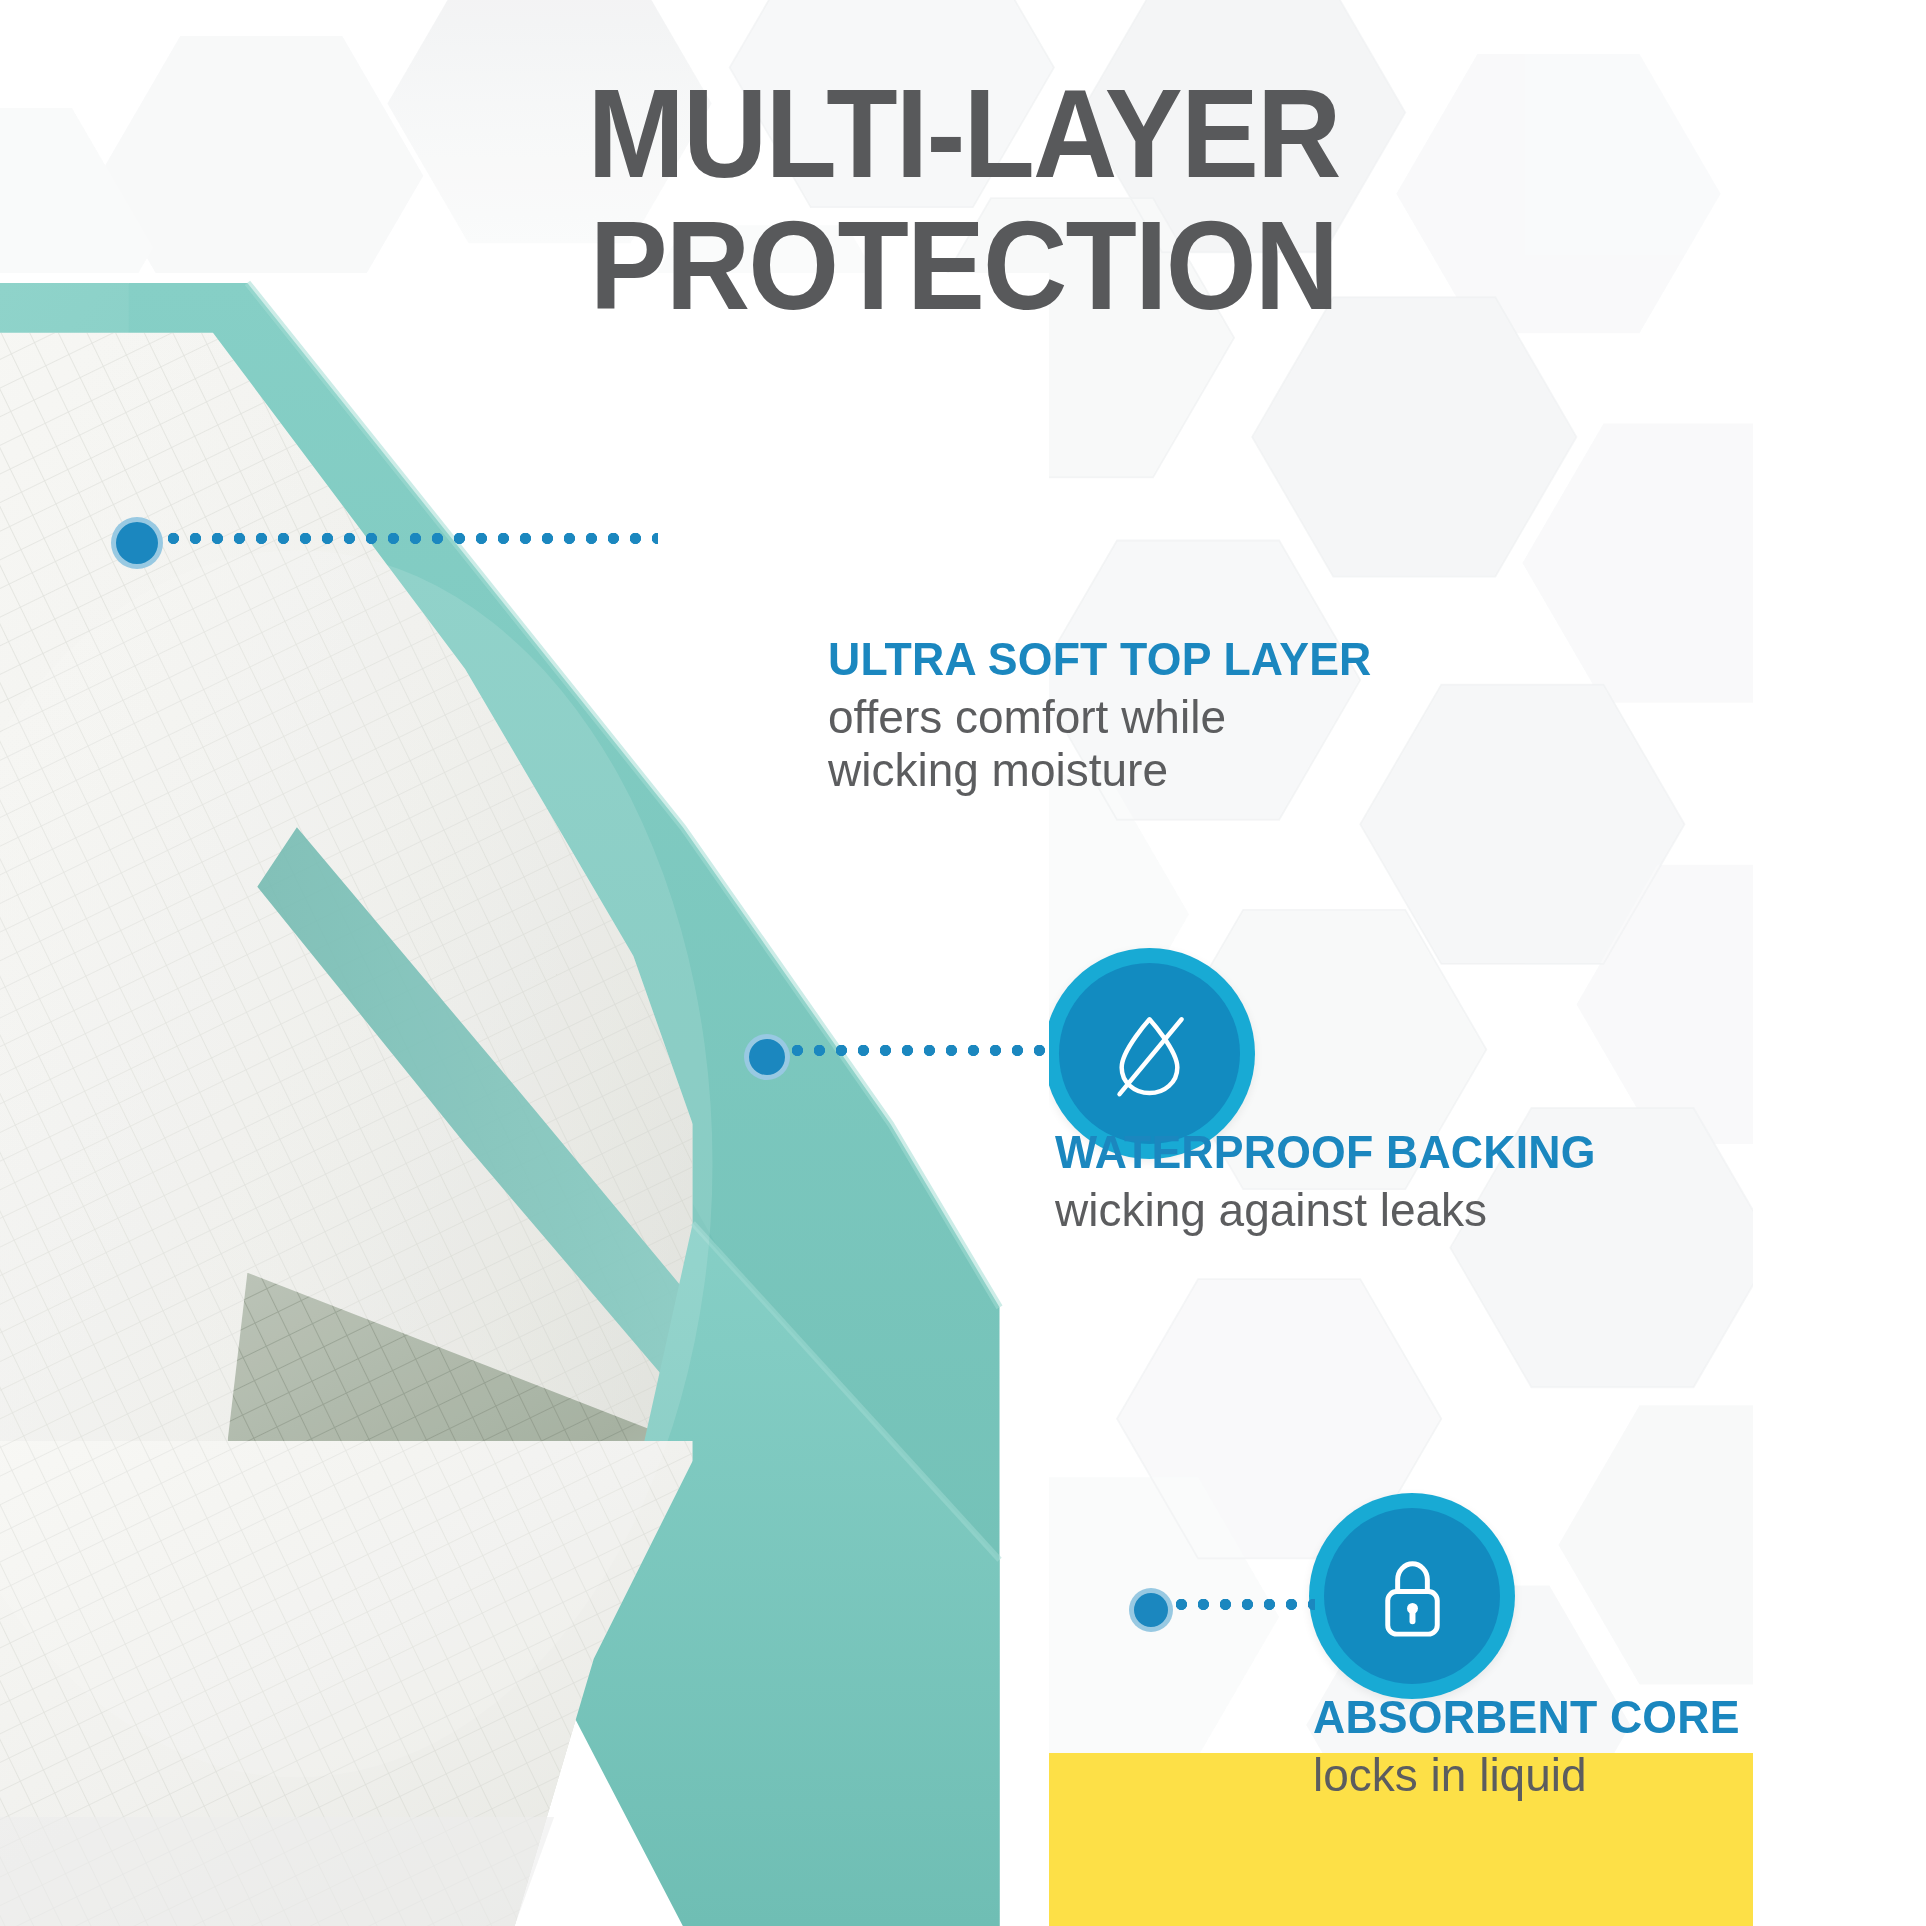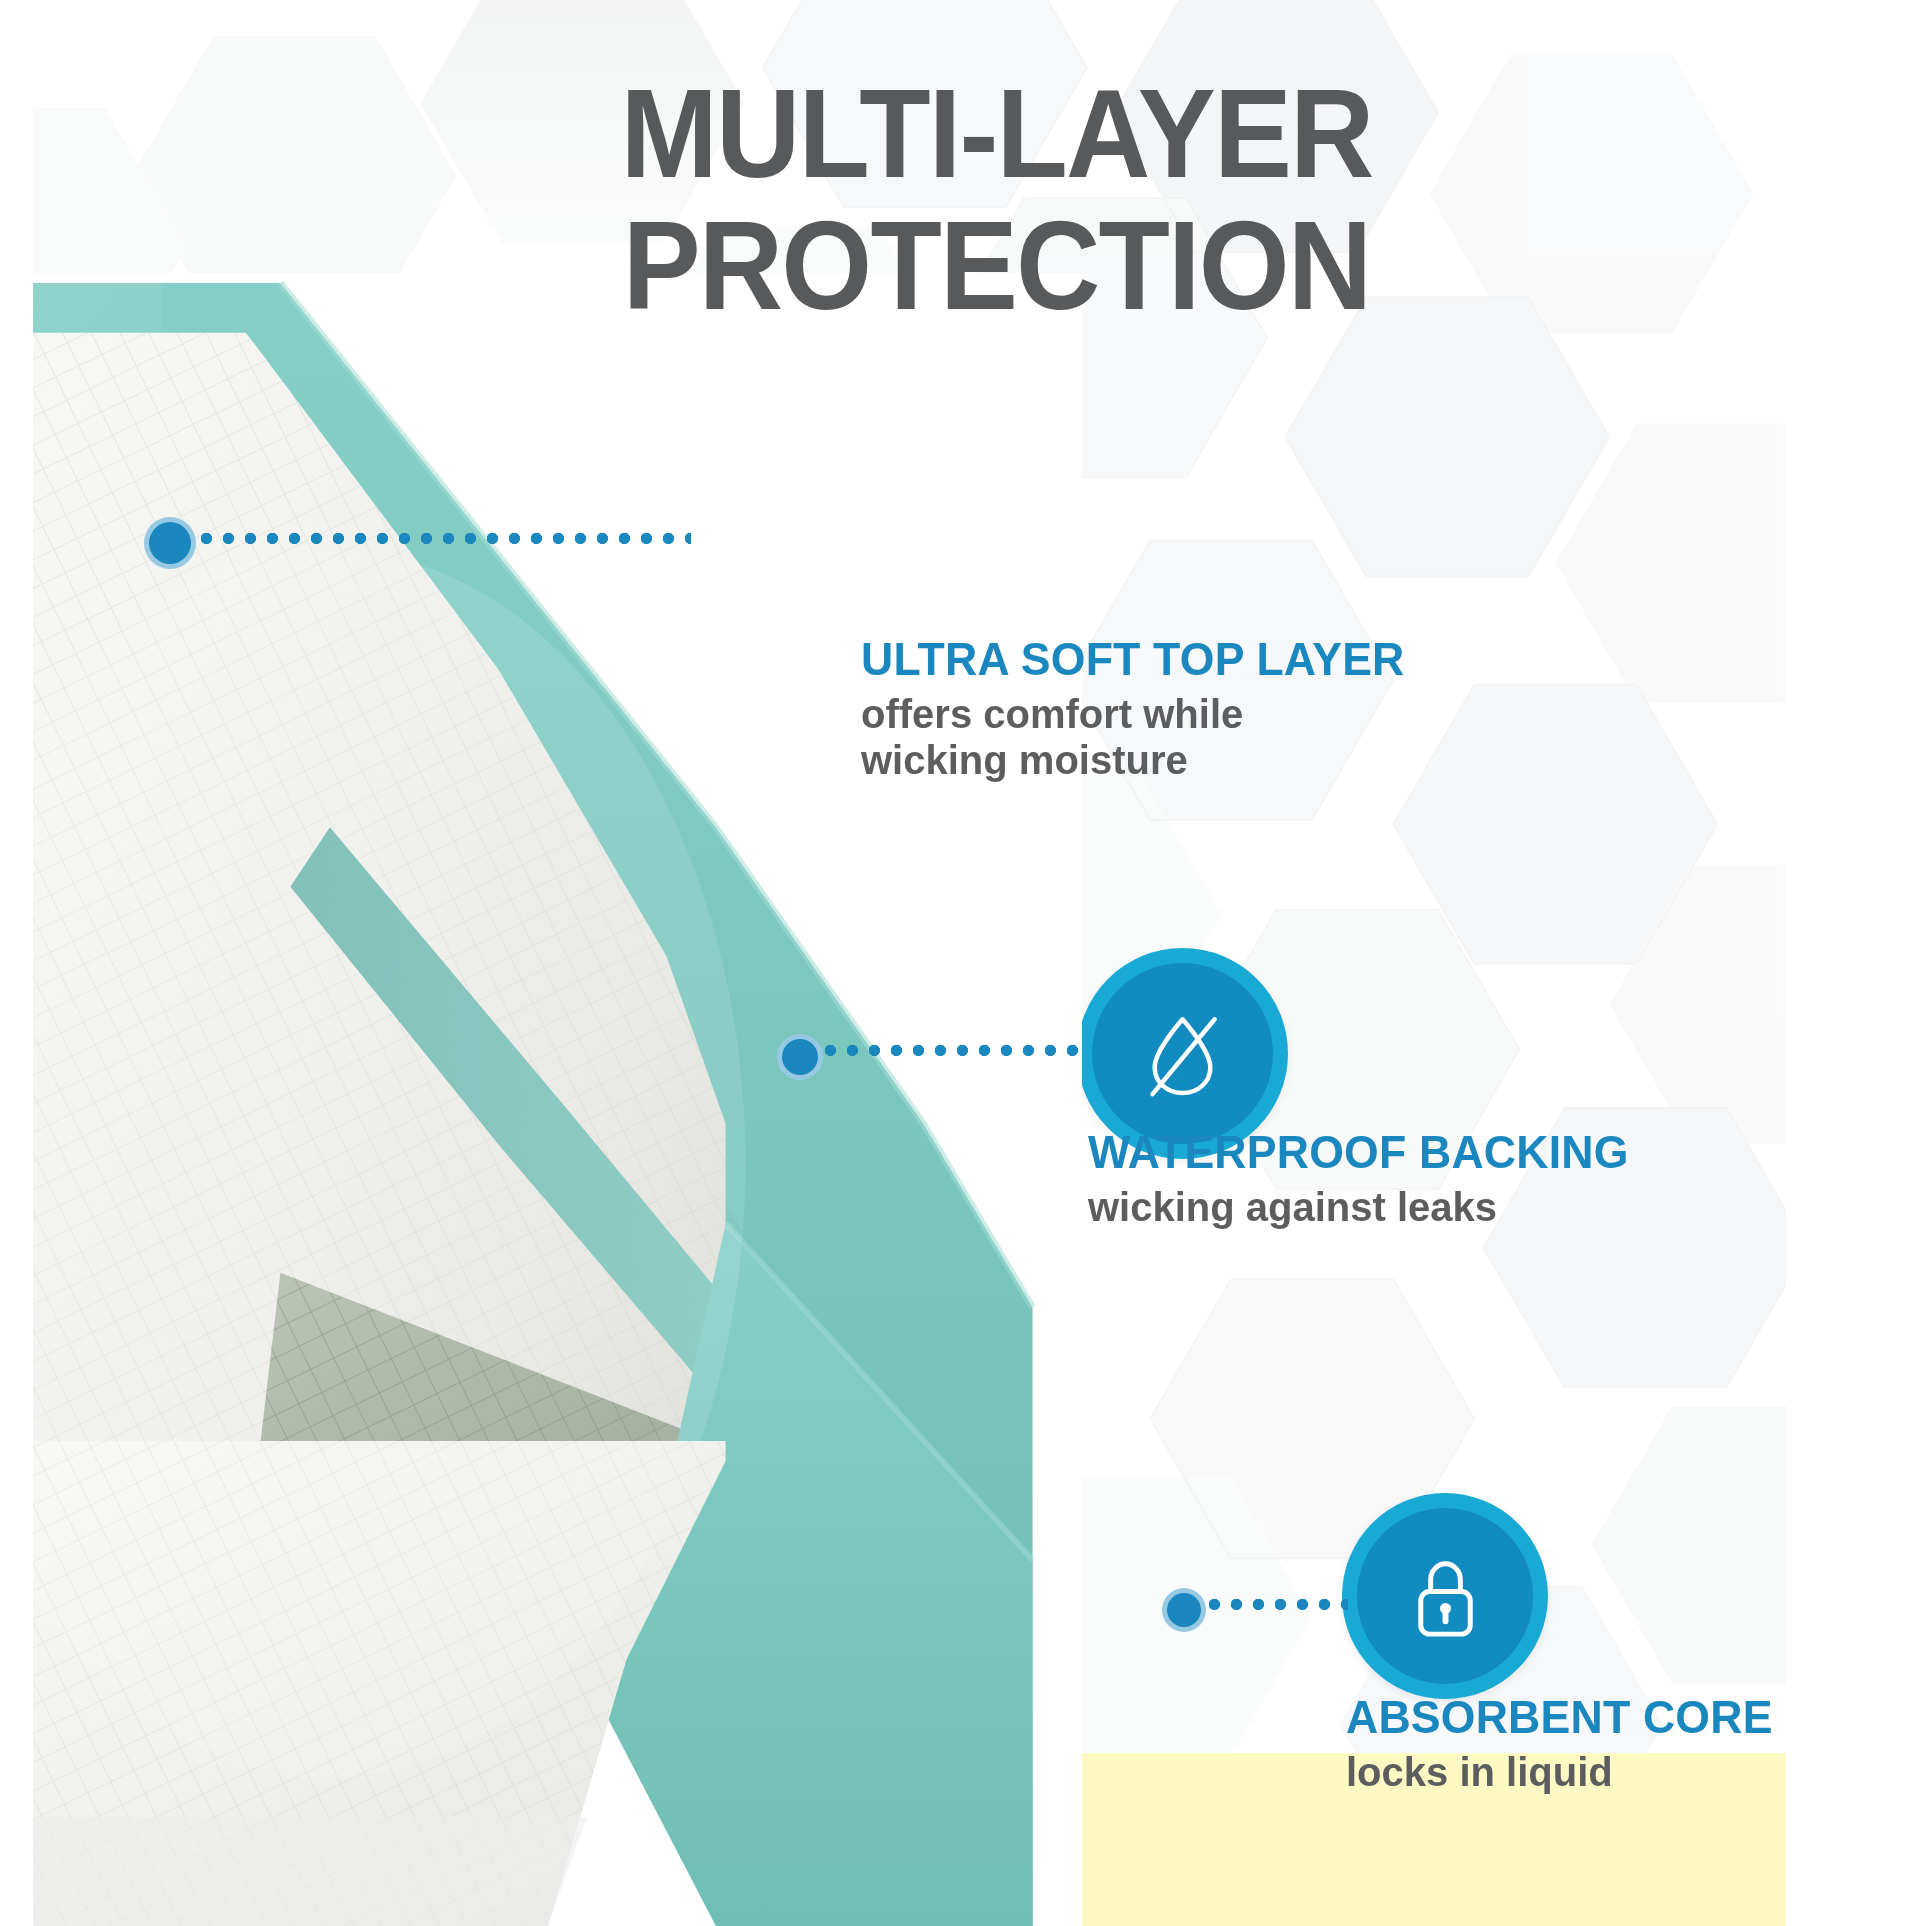--- a/index.html
+++ b/index.html
@@ -5,23 +5,22 @@
   html,body{margin:0;padding:0;}
   body{
     width:1927px;height:1927px;
     background:#ffffff;
     font-family:"Liberation Sans", sans-serif;
     overflow:hidden;
   }
   #stage{
     position:relative;
     width:1753px;height:1927px;
-    background:#fef9c3;
+    background:#fde047;
     overflow:hidden;
-    margin-left:33px;
   }
 
   
   .hexbg{
     position:absolute;inset:0;
     z-index:0;
     pointer-events:none;
   }
 
   
@@ -72,25 +71,25 @@
     font-weight:bold;
     font-size:46px;
     letter-spacing:0.2px;
     line-height:1.08;
     white-space:nowrap;
     transform:scaleX(0.97);
     transform-origin:0 50%;
   }
   .fsub{
     color:#5c5d5f;
-    font-size:40px;
+    font-size:46px;
     line-height:1.16;
     margin-top:6px;
     white-space:pre-line;
-    font-weight:700;
+    font-weight:400;
   }
 
   
   .conn{position:absolute;z-index:5;}
   .dotline{
     position:absolute;
     height:11px;
     background-image:radial-gradient(circle at 5.4px 5.4px, #1b87bf 5.4px, rgba(0,0,0,0) 6px);
     background-size:22px 11px;
     background-repeat:repeat-x;

